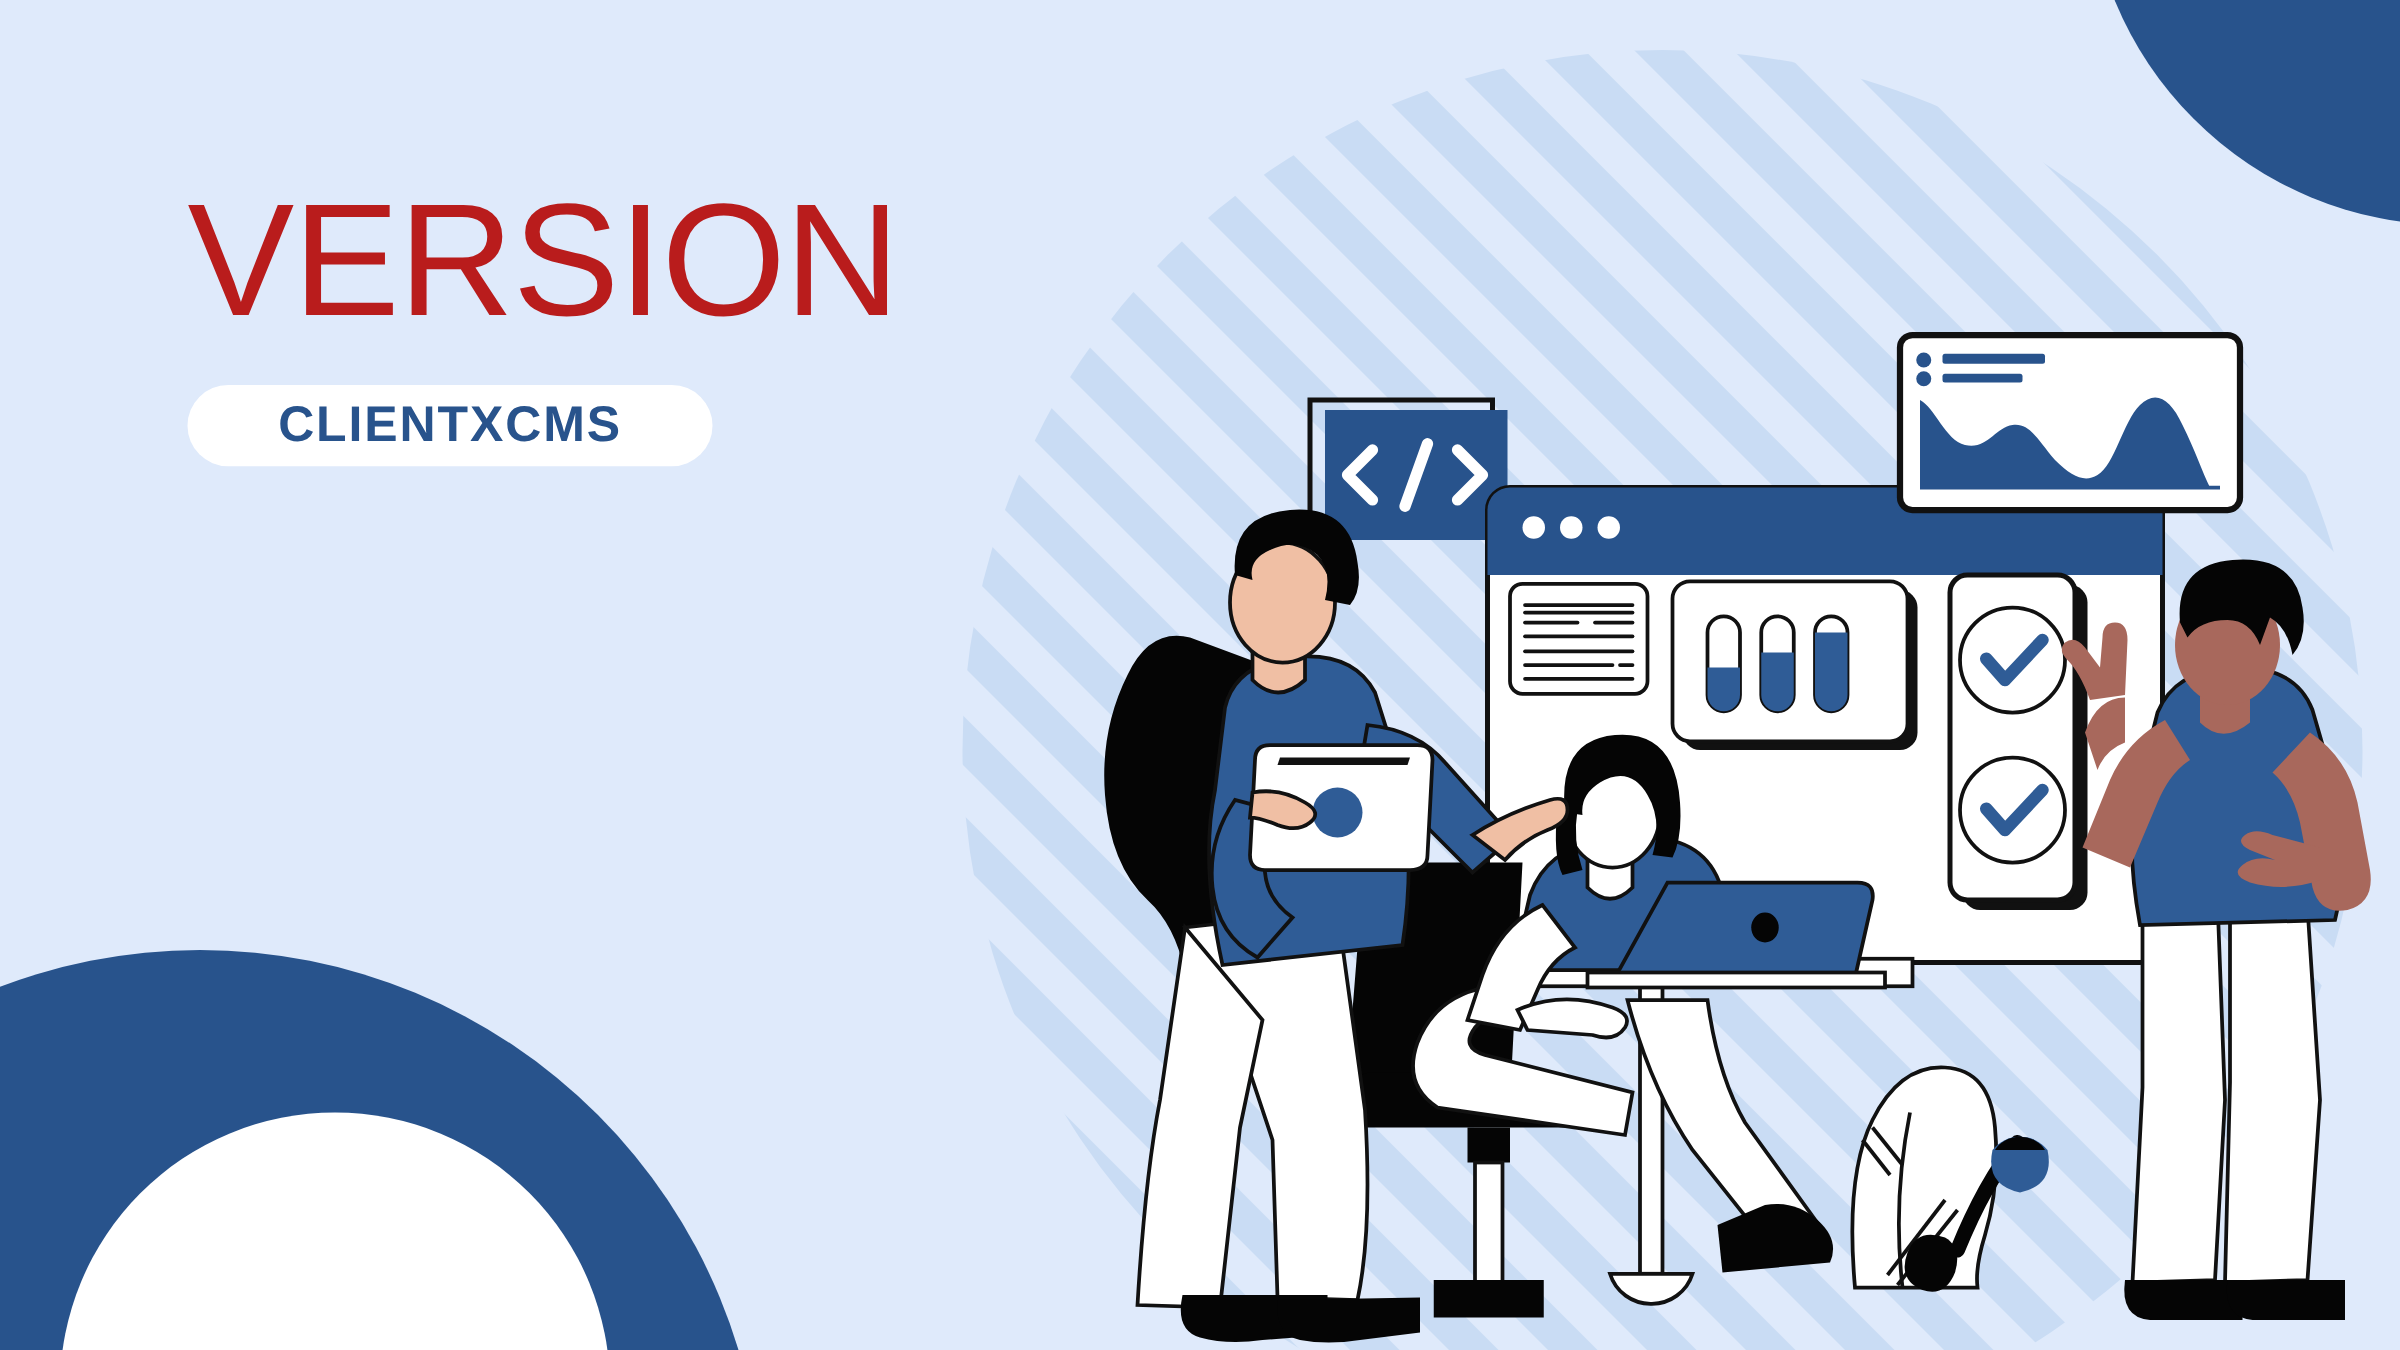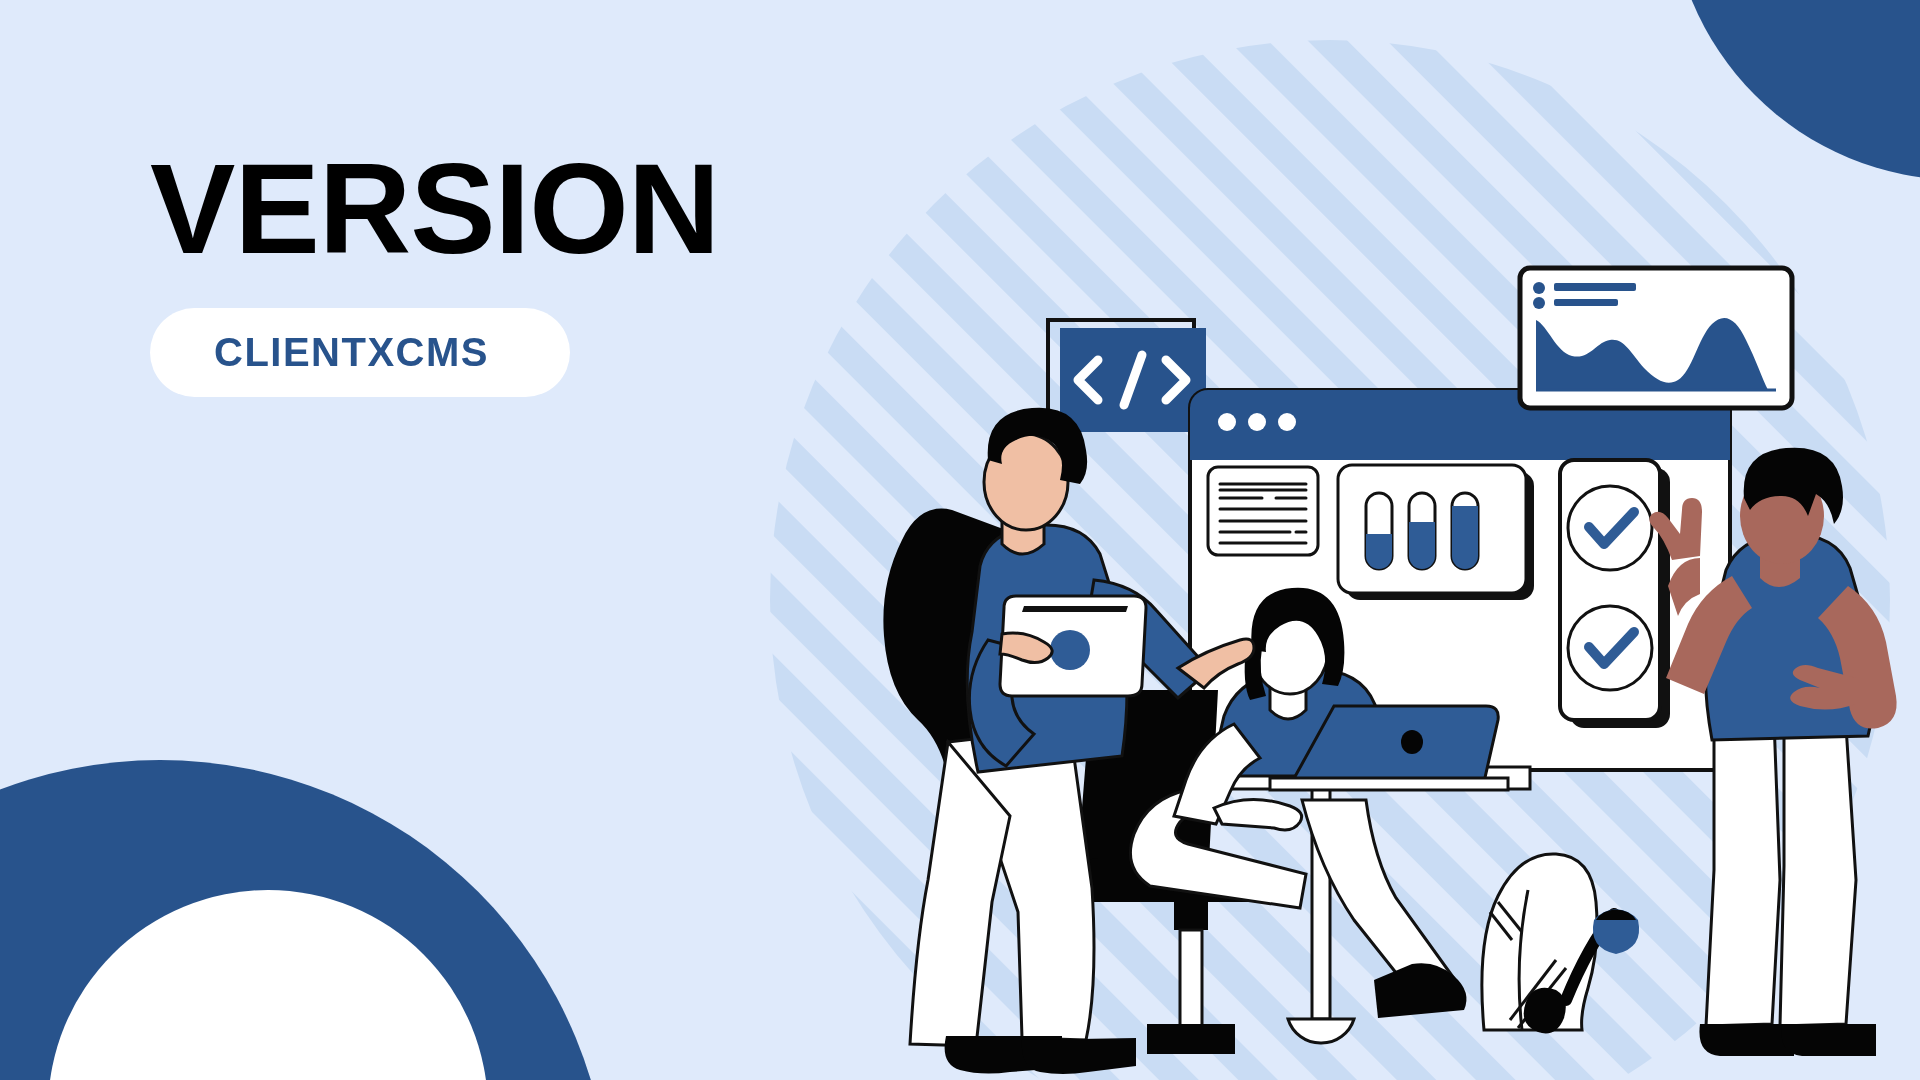--- a/index.html
+++ b/index.html
@@ -9,31 +9,31 @@
     font-family:"Liberation Sans", sans-serif;
   }
   #stage{position:absolute;inset:0;width:1920px;height:1080px;}
   #stage svg{display:block;width:1920px;height:1080px;}
 
   
   .left-copy{
     position:absolute;left:150px;top:150px;width:720px;z-index:40;
   }
   .version-title{
-    font-size:128px;line-height:0.92;font-weight:700;letter-spacing:-1px;
-    color:#000000;margin:0;
+    font-size:128px;line-height:0.92;font-weight:400;letter-spacing:-1px;
+    color:#b91c1c;margin:0;
   }
   .version-number{
     font-size:112px;line-height:1.0;font-weight:700;letter-spacing:-1px;
     color:#28538c;margin:24px 0 0 0;
   }
   .brand-pill{
-    margin-top:40px;display:inline-flex;align-items:center;
+    margin-top:40px;display:inline-flex;align-items:center;justify-content:center;
     background:#ffffff;border-radius:100px;
-    padding:22px 64px;min-width:420px;box-sizing:border-box;
+    padding:10px 64px;min-width:420px;box-sizing:border-box;
   }
   .brand-pill-label{
     font-size:40px;font-weight:700;letter-spacing:1.5px;color:#28538c;
     white-space:nowrap;
   }
 </style>
 </head>
 <body>
 
 <div id="stage">

